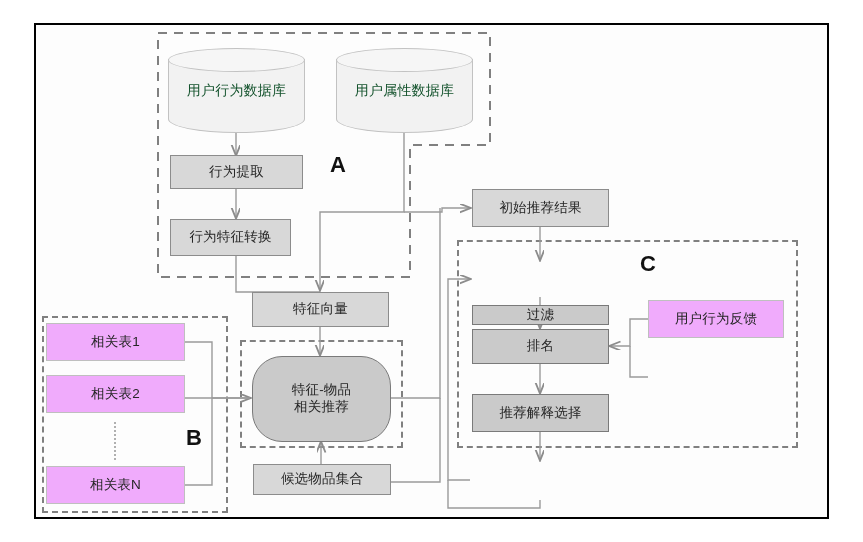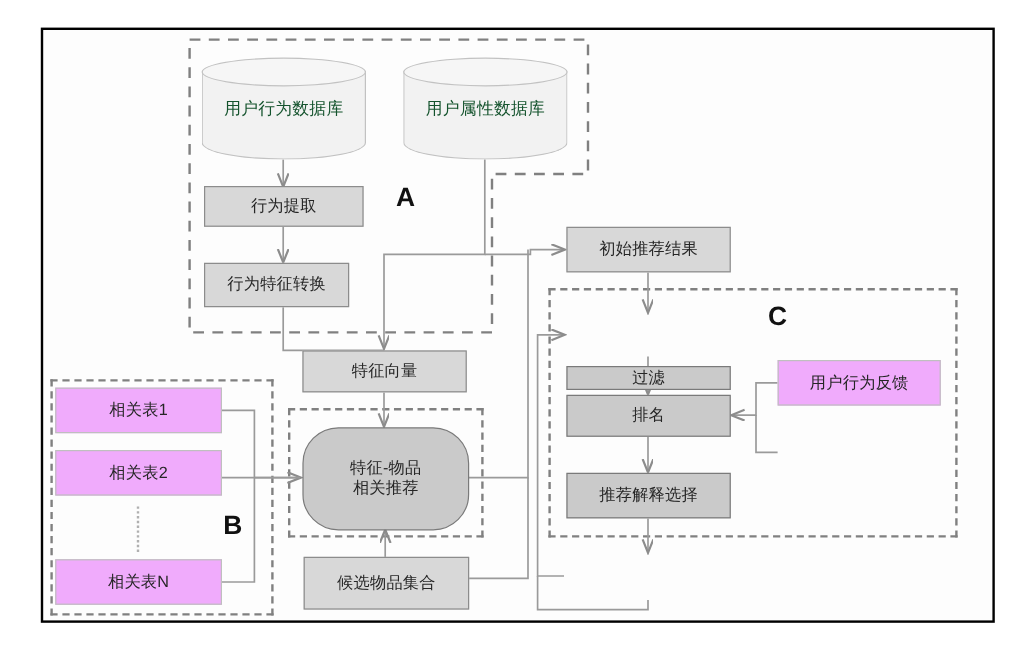--- a/index.html
+++ b/index.html
@@ -204,21 +204,21 @@
 
   <div class="node mid" style="left:170px; top:155px; width:133px; height:34px;">行为提取</div>
 
   <div class="node mid" style="left:170px; top:219px; width:121px; height:37px;">行为特征转换</div>
 
   <div class="node mid" style="left:252px; top:292px; width:137px; height:35px;">特征向量</div>
 
   <div class="node dark" style="left:252px; top:356px; width:139px; height:86px;border-radius:30px;">特征-物品
 相关推荐</div>
 
-  <div class="node mid" style="left:253px; top:464px; width:138px; height:44px;">候选物品集合</div>
+  <div class="node mid" style="left:253px; top:464px; width:138px; height:31px;">候选物品集合</div>
 
   <div class="node light" style="left:46px; top:323px; width:139px; height:38px;">相关表1</div>
 
   <div class="node light" style="left:46px; top:375px; width:139px; height:38px;">相关表2</div>
 
   <div class="node light" style="left:46px; top:466px; width:139px; height:38px;text-align:right;">相关表N</div>
 
   <div class="node mid" style="left:472px; top:189px; width:137px; height:38px;">初始推荐结果</div>
 
   <div class="node dark" style="left:472px; top:261px; width:137px; height:20px;margin-top:44px;">过滤</div>

